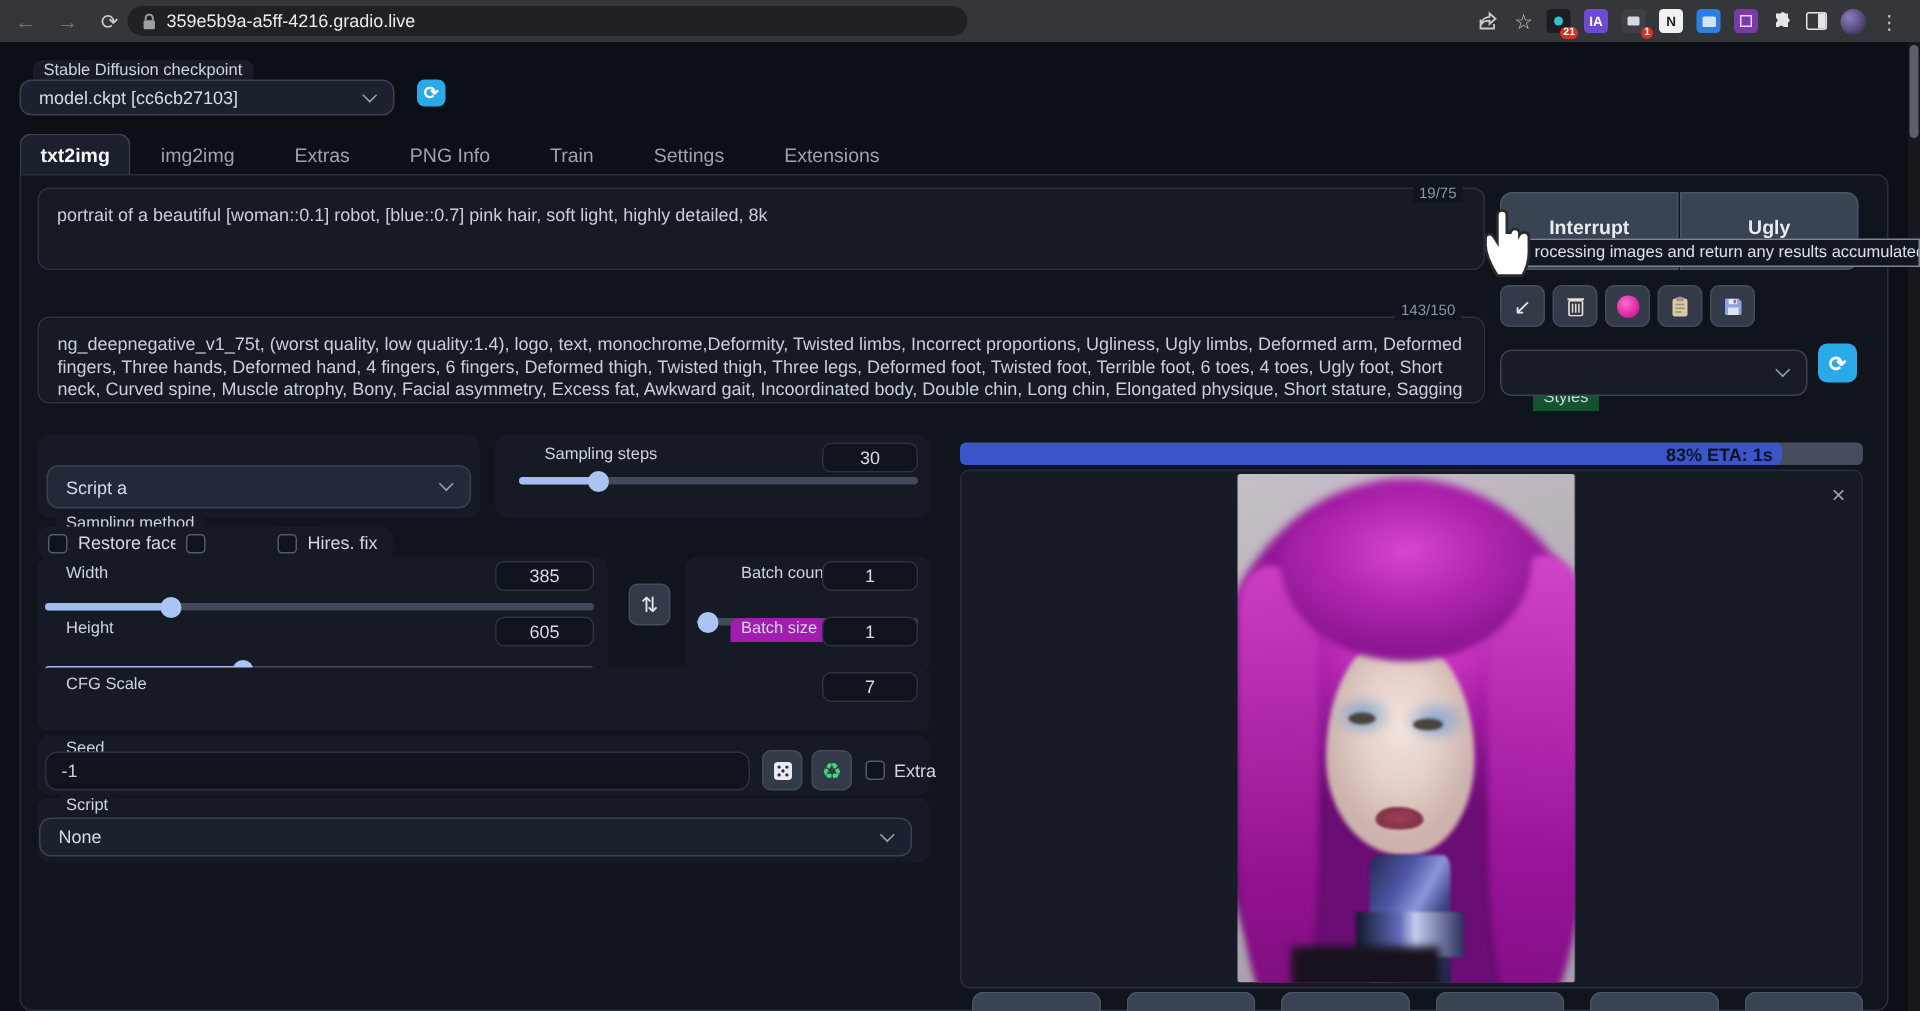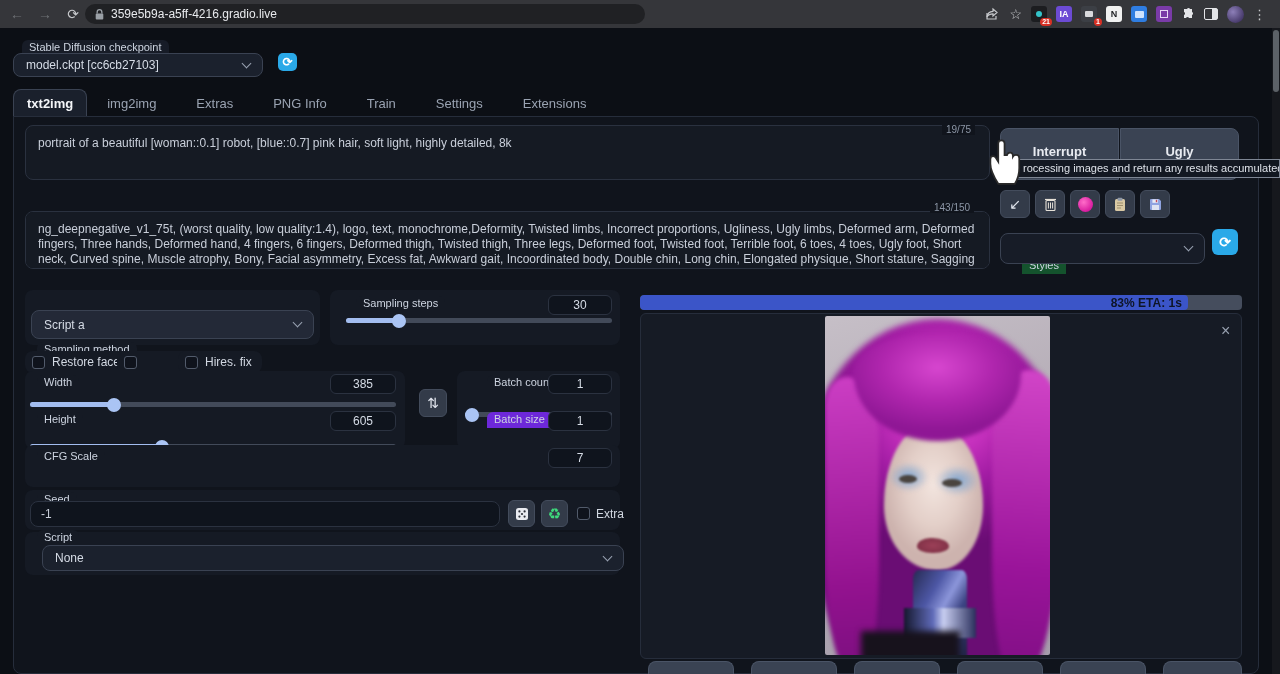--- a/index.html
+++ b/index.html
@@ -282,21 +282,21 @@
   </div>
 
 <div class="abs panel" style="left:457px;top:371px;width:163px;height:78px;"></div>
 <span class="abs flabel" style="left:487px;top:375px;background:#151a24;">Batch count</span>
 <div class="abs numbox" style="left:548px;top:374px;width:64px;height:20px;">1</div>
 <div class="abs sl-track" style="left:465px;top:397px;width:147px;">
   <div class="sl-fill" style="width:5%;">
       <div class="sl-handle"></div>
     </div>
 </div>
-<span class="abs flabel" style="left:487px;top:412px;background:#6d28d9;">Batch size</span>
+<span class="abs flabel" style="left:487px;top:412px;background:#a21caf;">Batch size</span>
 <div class="abs numbox" style="left:548px;top:411px;width:64px;height:20px;">1</div>
 <div class="abs sl-track" style="left:465px;top:434px;width:147px;">
   <div class="sl-fill" style="width:5%;">
       <div class="sl-handle"></div>
     </div>
 </div>
 
 <div class="abs panel" style="left:25px;top:445px;width:595px;height:42px;"></div>
 <span class="abs flabel" style="left:37px;top:449px;background:#151a24;">CFG Scale</span>
 <div class="abs numbox" style="left:548px;top:448px;width:64px;height:20px;">7</div>
@@ -322,21 +322,21 @@
     </svg>
 </div>
 <div class="abs iconbtn" style="left:541px;top:500px;width:27px;height:27px;">
     <span style="color:#3fd97c;font-size:15px;">♻</span>
   </div>
 <span class="abs cb" style="left:577px;top:507px;"></span>
 <span class="abs cb-label" style="left:596px;top:507px;">Extra</span>
 
 <div class="abs panel" style="left:25px;top:532px;width:595px;height:43px;"></div>
 <span class="abs flabel" style="left:37px;top:530px;background:#151a24;">Script</span>
-<div class="abs selbox" style="left:42px;top:545px;width:582px;height:26px;">
+<div class="abs selbox" style="left:26px;top:545px;width:582px;height:26px;">
   <span class="val">None</span>
   <span class="chev" style="margin-left:auto;"></span>
 </div>
 
 <div class="abs" style="left:640px;top:295px;width:602px;height:15px;border-radius:4px;background:#454d5d;overflow:hidden;">
   <div style="width:91%;height:100%;background:#3b55c8;border-radius:4px;display:flex;align-items:center;justify-content:flex-end;padding-right:6px;">
     <span style="font-size:12px;font-weight:bold;color:#0e1526;">83% ETA: 1s</span>
   </div>
 </div>
 

